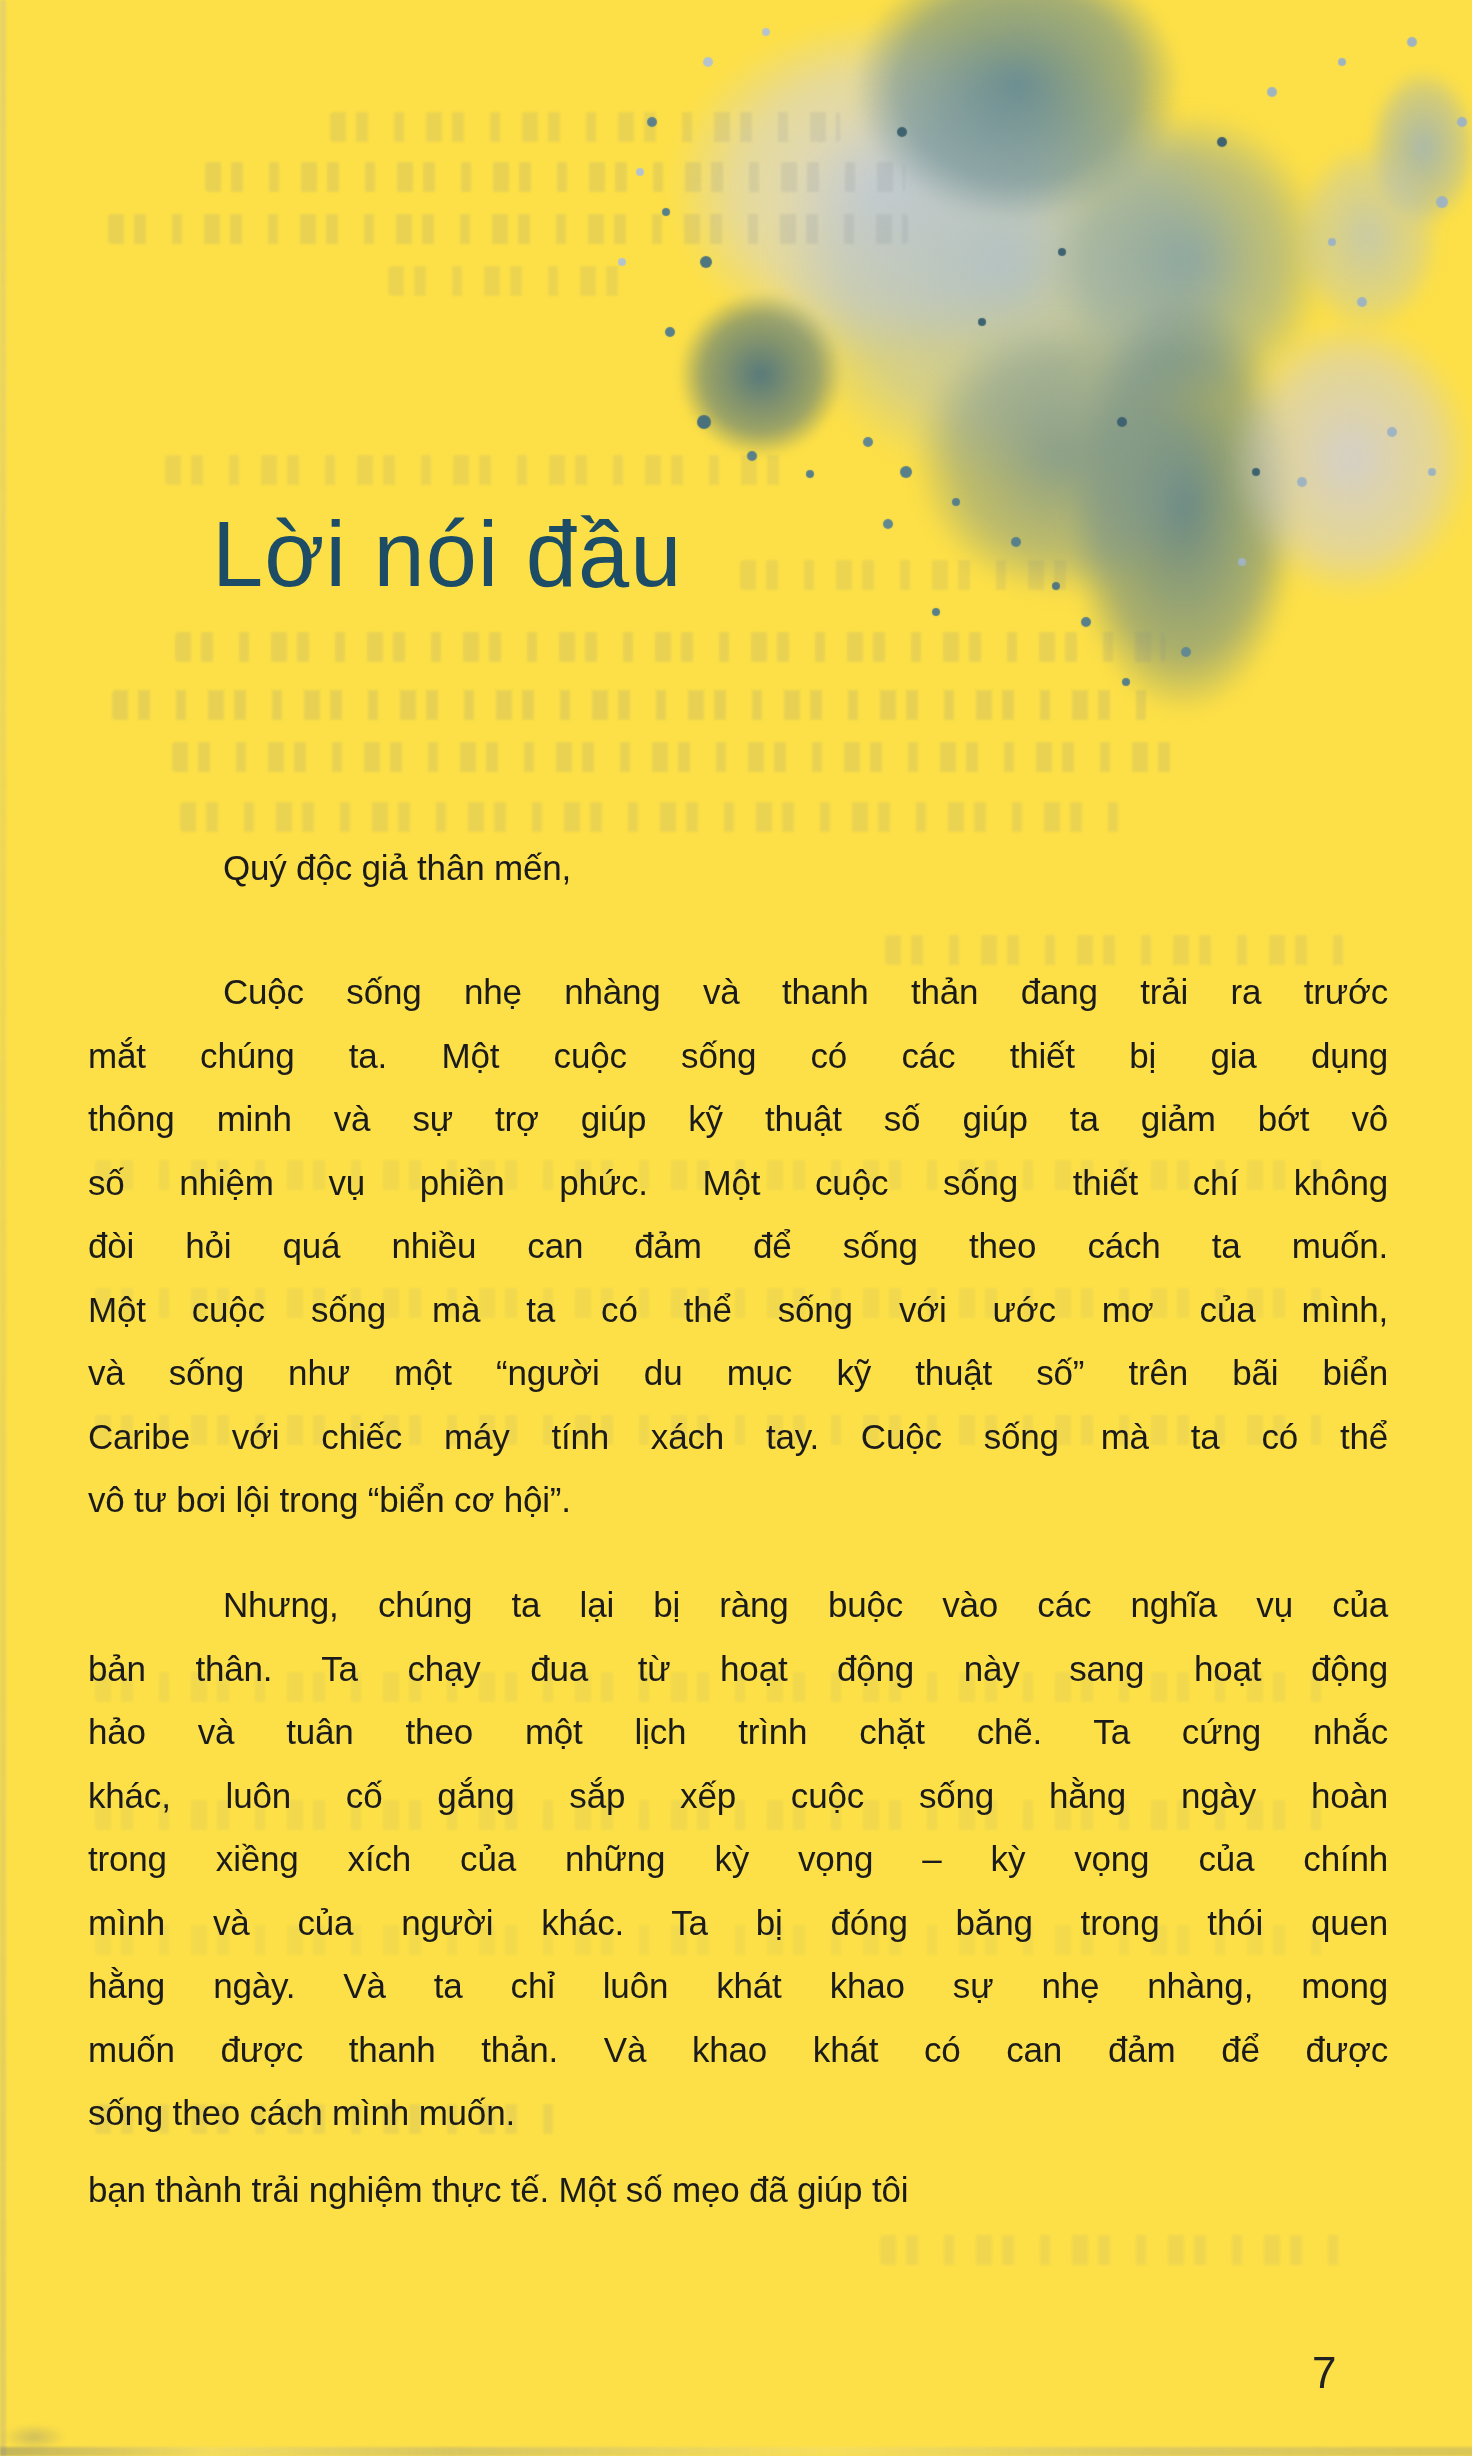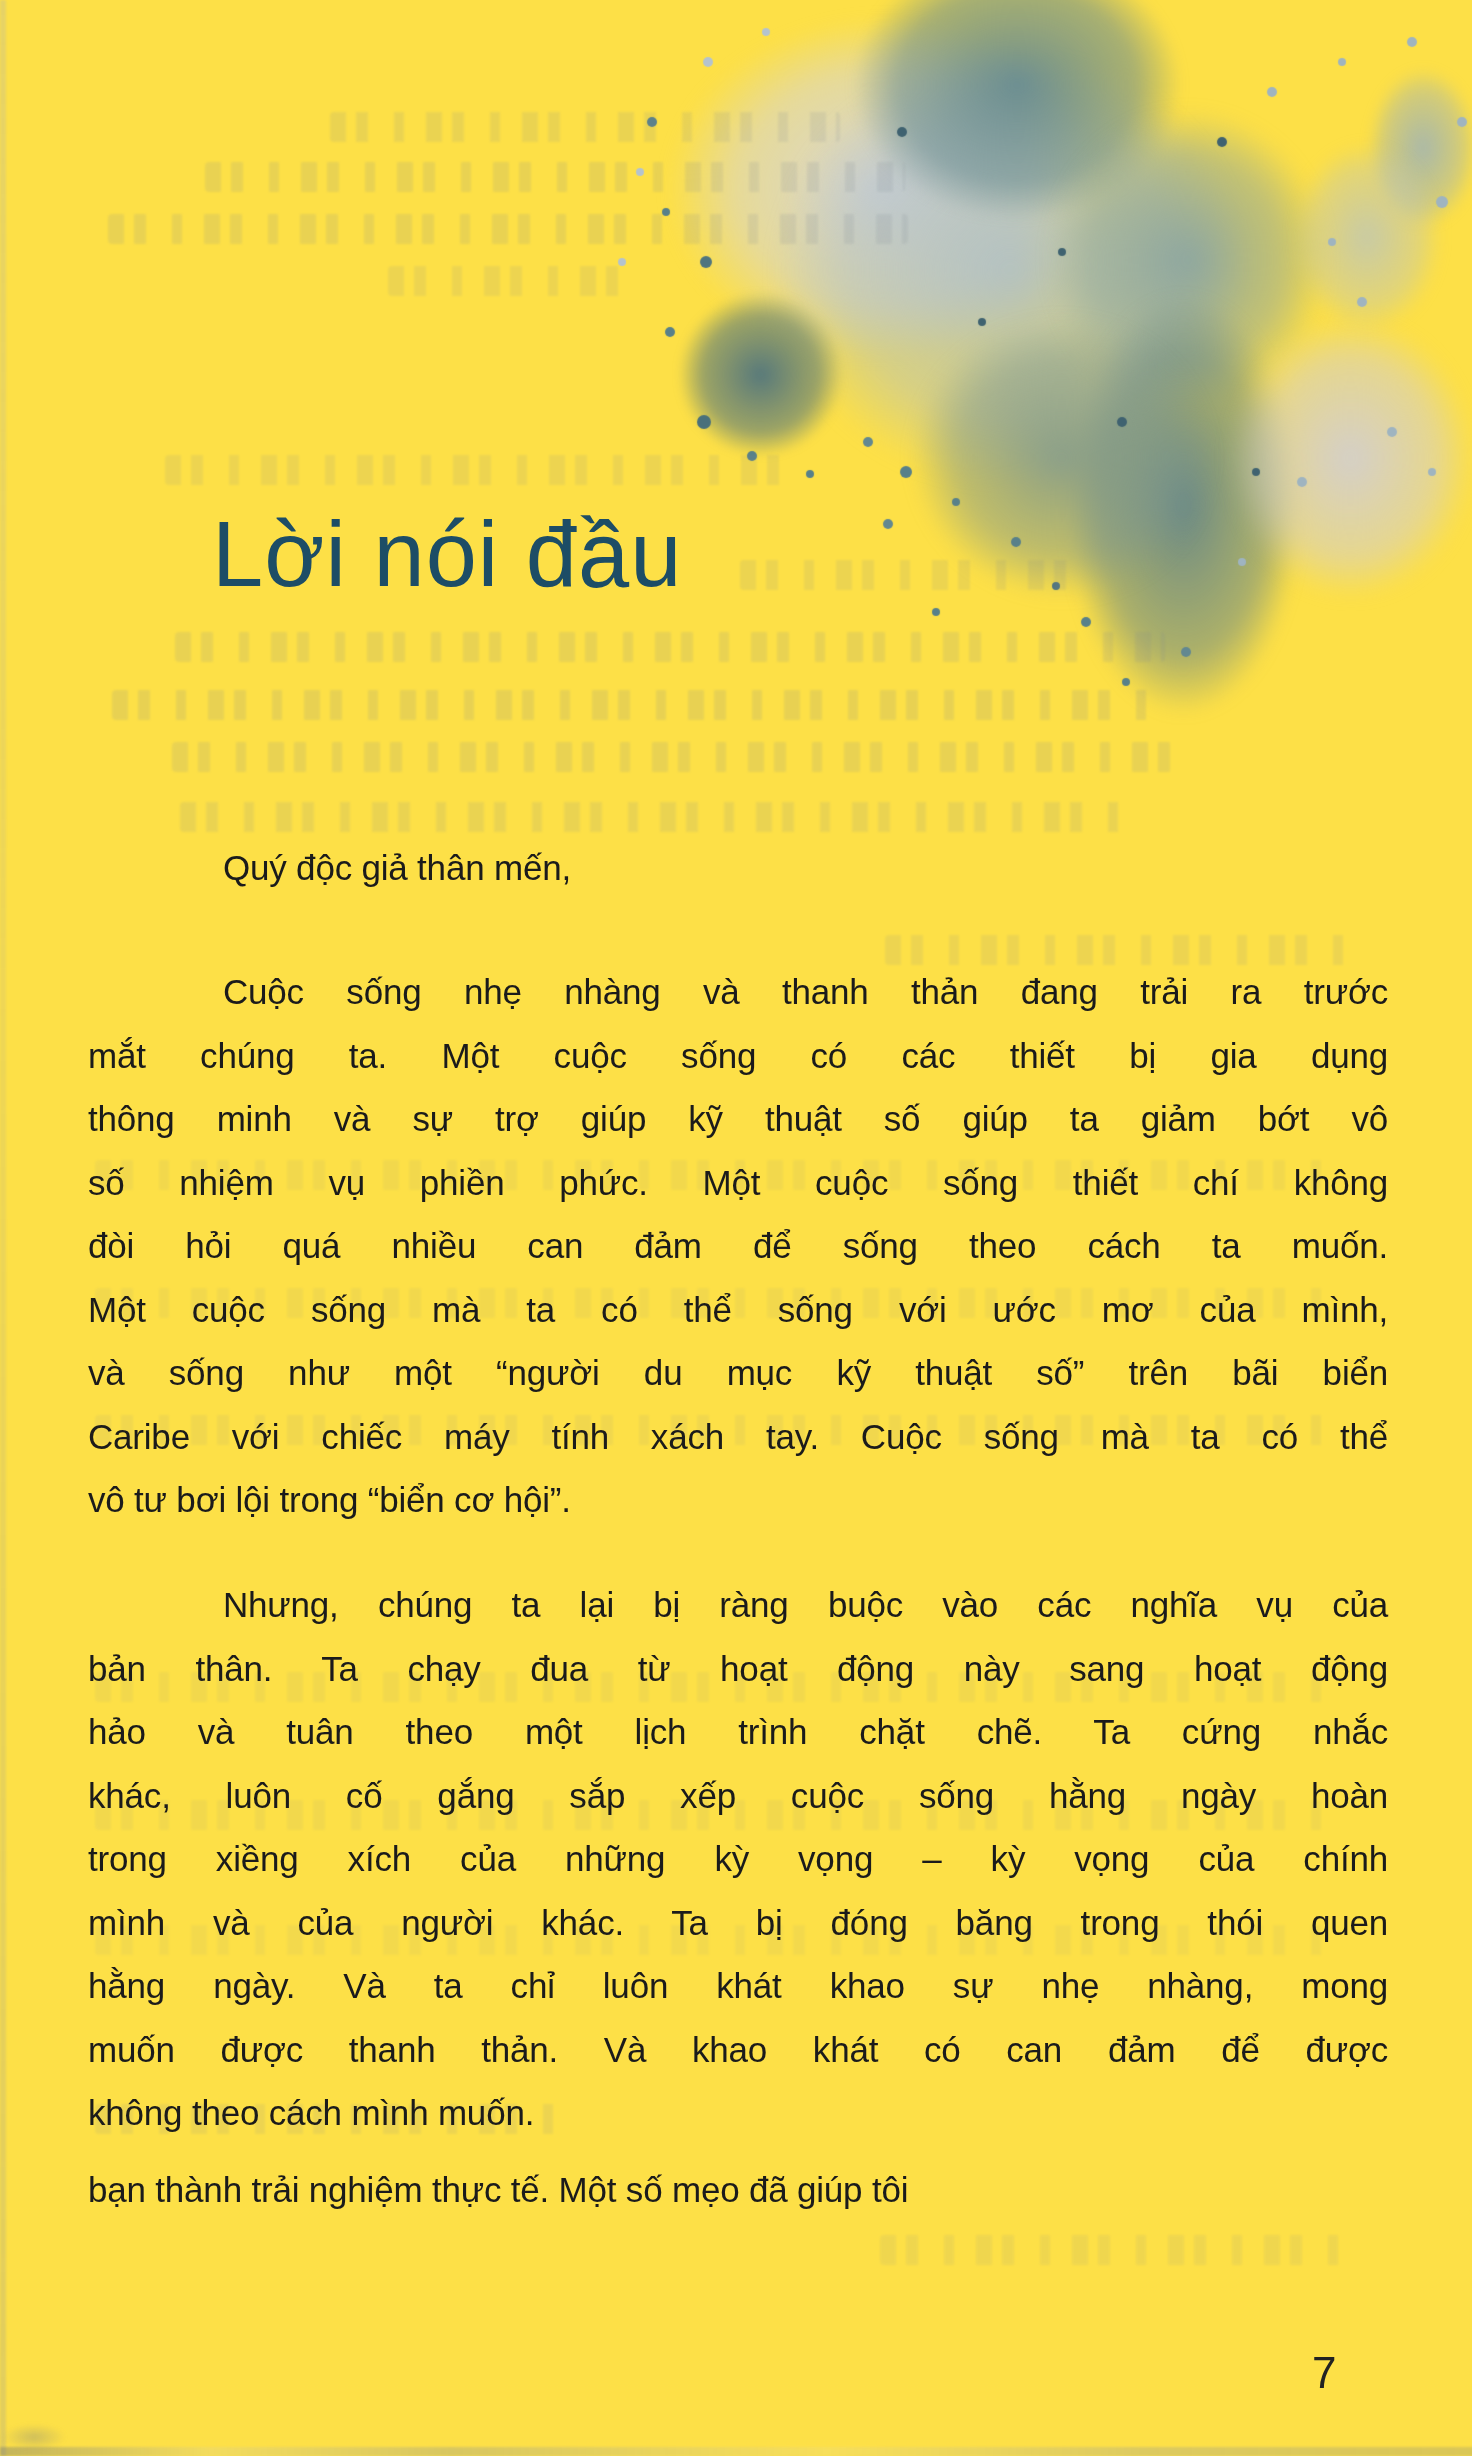--- a/index.html
+++ b/index.html
@@ -208,21 +208,21 @@
 
   <div class="textcol" style="top:1573px;">
     <div class="line fill indent">Nhưng, chúng ta lại bị ràng buộc vào các nghĩa vụ của</div>
     <div class="line fill">bản thân. Ta chạy đua từ hoạt động này sang hoạt động</div>
     <div class="line fill">hảo và tuân theo một lịch trình chặt chẽ. Ta cứng nhắc</div>
     <div class="line fill">khác, luôn cố gắng sắp xếp cuộc sống hằng ngày hoàn</div>
     <div class="line fill">trong xiềng xích của những kỳ vọng – kỳ vọng của chính</div>
     <div class="line fill">mình và của người khác. Ta bị đóng băng trong thói quen</div>
     <div class="line fill">hằng ngày. Và ta chỉ luôn khát khao sự nhẹ nhàng, mong</div>
     <div class="line fill">muốn được thanh thản. Và khao khát có can đảm để được</div>
-    <div class="line last">không theo cách mình muốn.</div>
+    <div class="line last">sống theo cách mình muốn.</div>
   </div>
 
   <div class="textcol" style="top:2158px;">
     <div class="line last">bạn thành trải nghiệm thực tế. Một số mẹo đã giúp tôi</div>
   </div>
 
   <div class="page-number">7</div>
 
   <div class="left-edge"></div>
   <div class="bottom-edge"></div>

